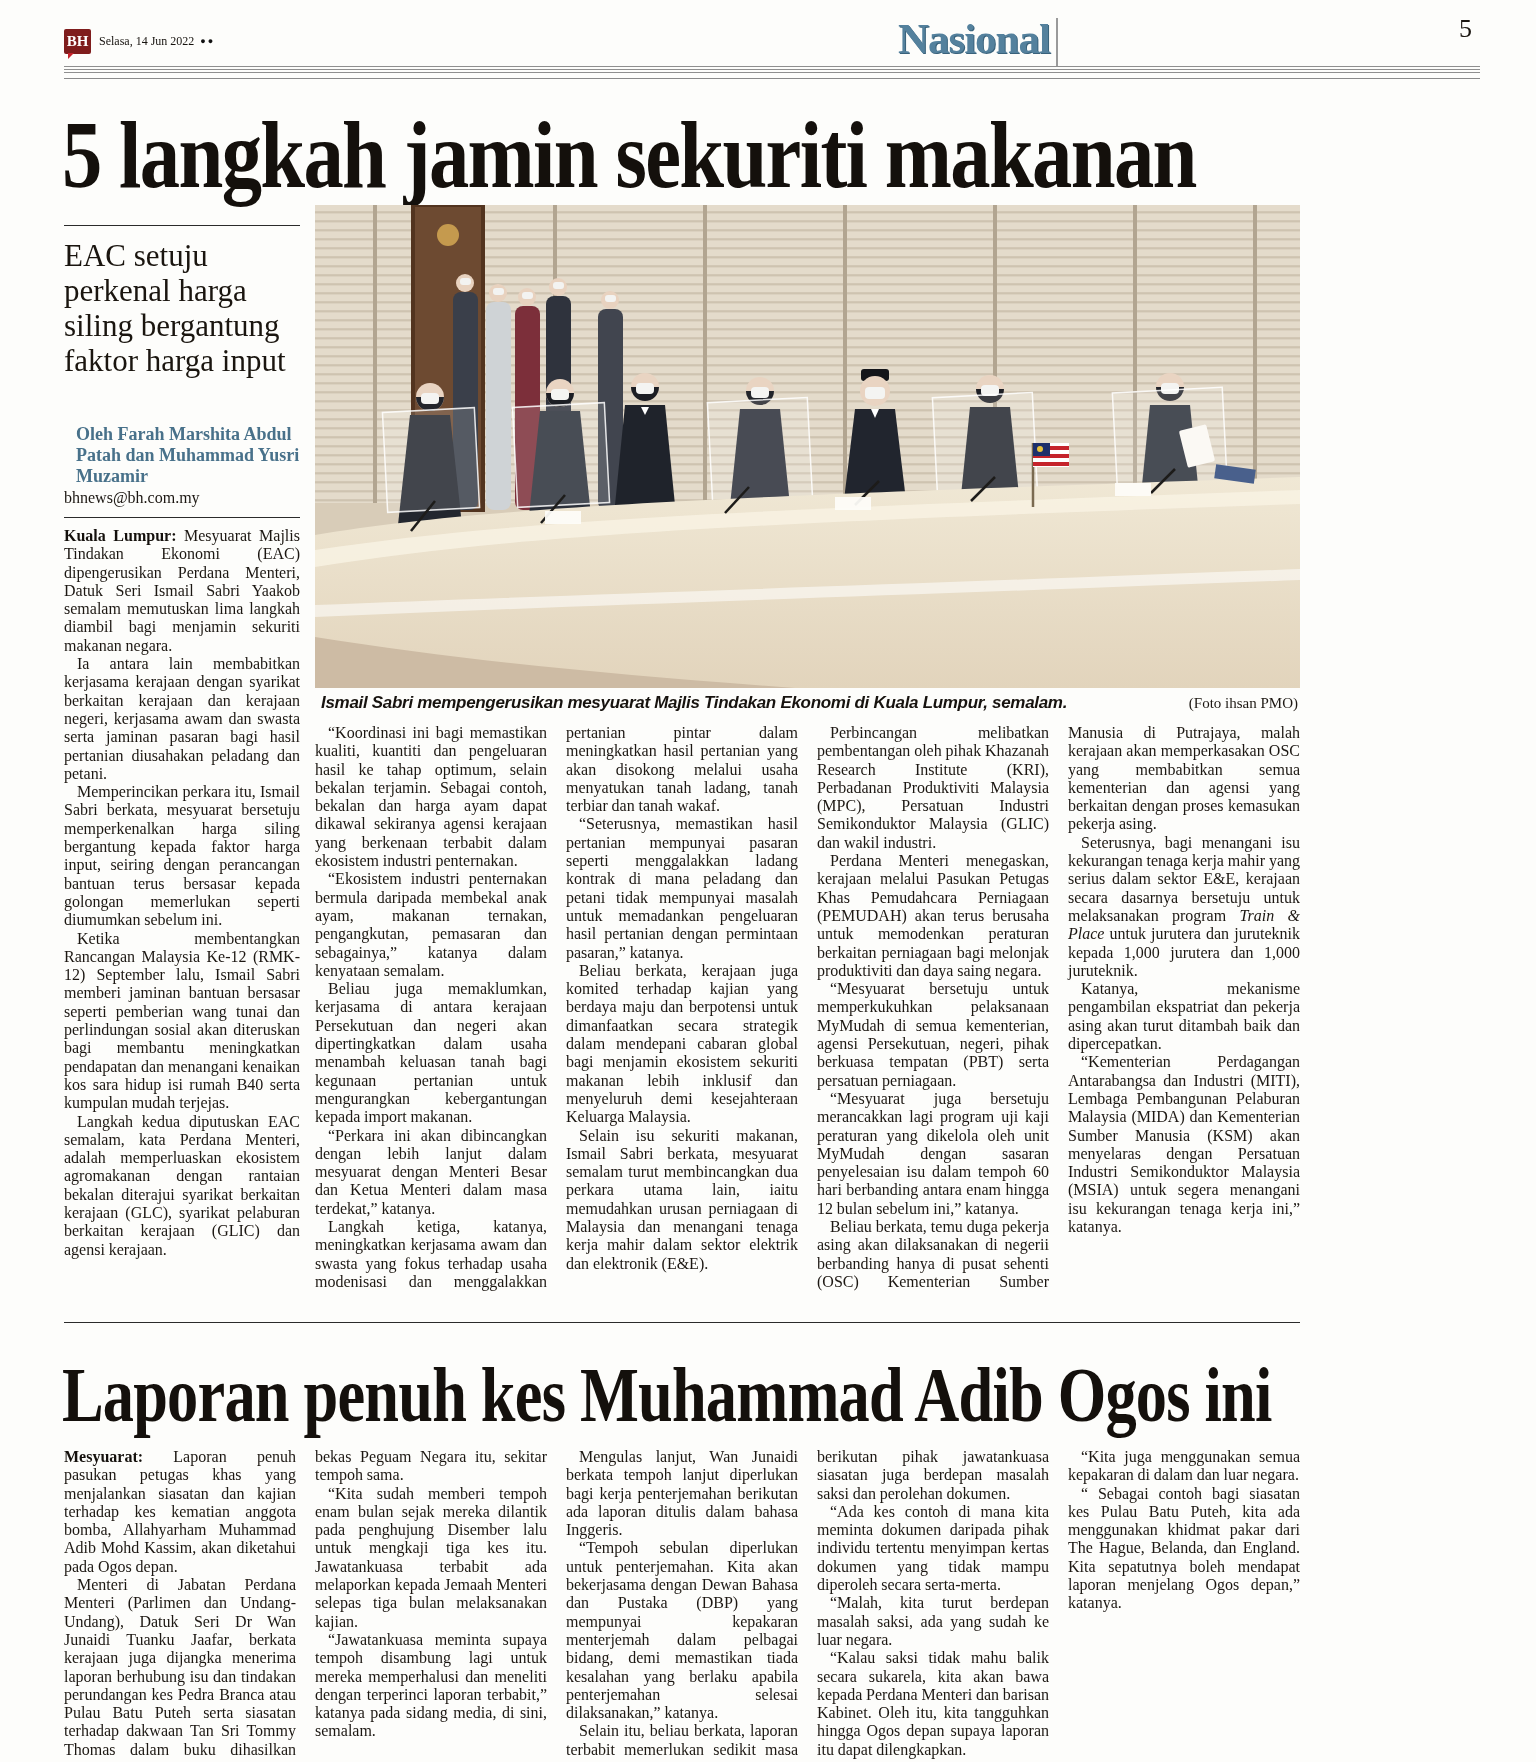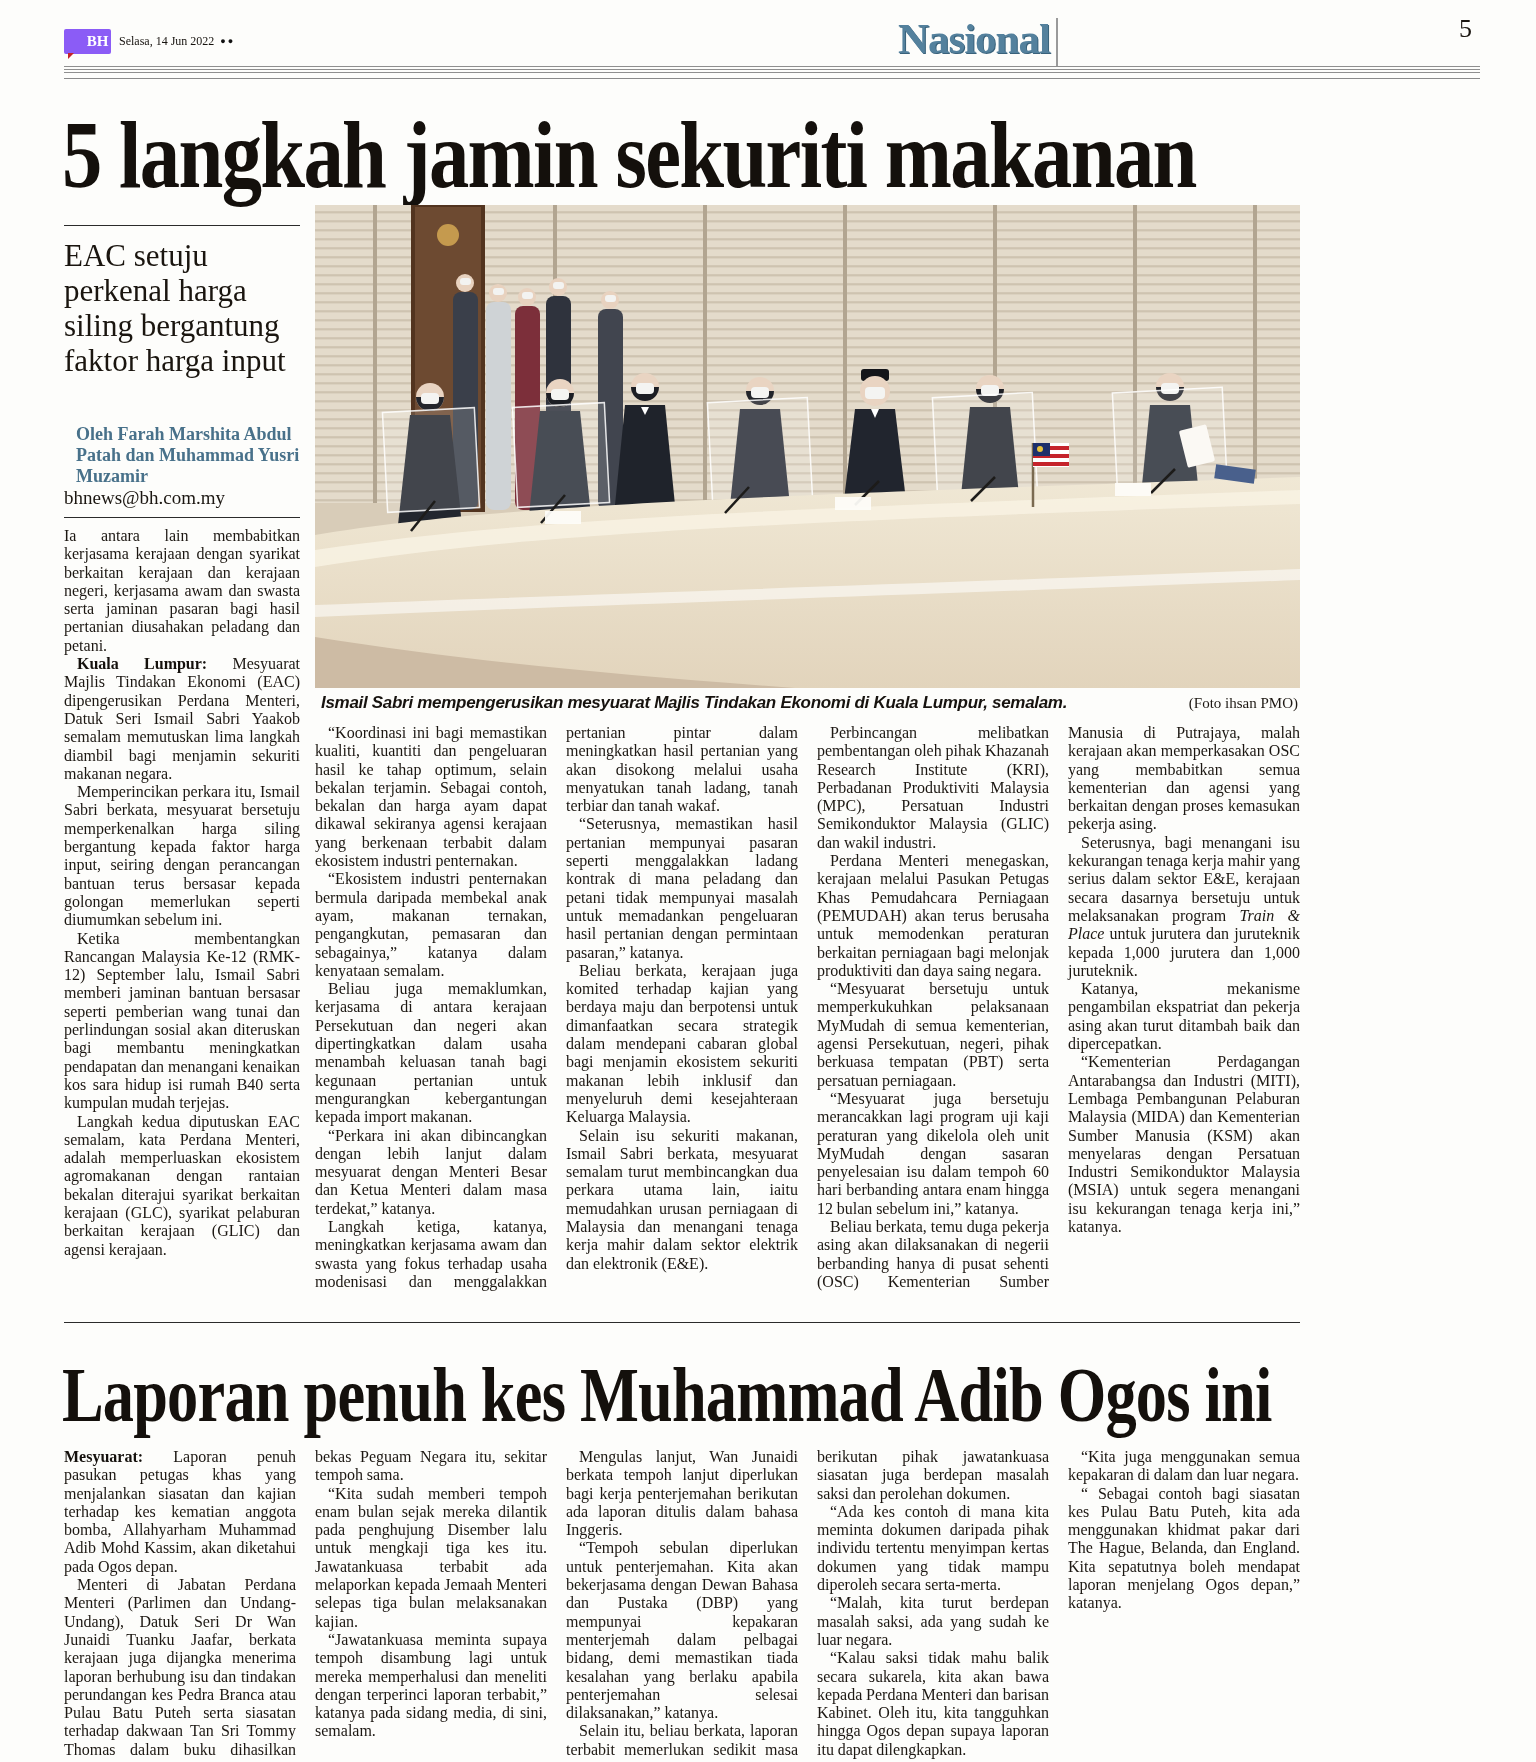--- a/index.html
+++ b/index.html
@@ -3,22 +3,22 @@
 <meta charset="utf-8">
 <style>
   html,body{margin:0;padding:0;}
   body{
     width:1536px;height:1762px;position:relative;overflow:hidden;
     background:#fdfdfb;color:#1b1611;
     font-family:"Liberation Serif", serif;
   }
   
   .masthead{position:absolute;left:64px;top:18px;height:46px;display:flex;align-items:center;}
-  .bh-logo{width:27px;height:25px;background:#8b5cf6;color:#fff;font:bold 15px/25px "Liberation Serif",serif;
-    text-align:center;border-radius:2px;position:relative;padding-left:20px;}
+  .bh-logo{width:27px;height:25px;background:#7f1d1d;color:#fff;font:bold 15px/25px "Liberation Serif",serif;
+    text-align:center;border-radius:2px;position:relative;}
   .bh-logo::after{content:"";position:absolute;left:4px;bottom:-5px;border:3px solid transparent;border-top-color:#c5232b;border-left-color:#c5232b;}
   .m-date{margin-left:8px;font-size:12px;color:#16120e;}
   .m-dots{margin-left:6px;font-size:9px;letter-spacing:2px;color:#111;}
   .section-title{position:absolute;top:16px;right:486px;font:bold 43px/46px "Liberation Serif",serif;
     color:#54819d;text-shadow:1px 1px 0 #39627b;letter-spacing:-1px;}
   .section-bar{position:absolute;top:18px;right:478px;width:2px;height:48px;background:#9a9a9a;}
   .page-num{position:absolute;top:14px;right:64px;font-size:26px;color:#1b1611;}
   .header-rules{position:absolute;left:64px;top:66px;width:1416px;}
   .header-rules div{height:1px;background:#8f8f8f;margin-bottom:2px;}
   .header-rules div:last-child{margin-top:5px;background:#8a8a8a;}
@@ -28,21 +28,21 @@
     letter-spacing:-2px;color:#14100c;transform:scaleX(0.84);transform-origin:0 50%;}
   .headline2{position:absolute;left:62px;top:1331px;width:1238px;height:86px;}
   .headline2 span{display:inline-block;white-space:nowrap;font:bold 78px/86px "Liberation Serif",serif;
     letter-spacing:-1px;color:#14100c;transform:scaleX(0.80);transform-origin:0 50%;}
   .article-divider{position:absolute;left:64px;top:1322px;width:1236px;border-top:1.5px solid #2b2b2b;}
   
   .a1-left{position:absolute;left:64px;top:225px;width:236px;}
   .a1-left .toprule{border-top:1.5px solid #2b2b2b;}
   .subhead{margin-top:12px;font:31px/35px "Liberation Serif",serif;color:#1a150f;}
   .byline{margin-top:46px;font:bold 18px/21px "Liberation Serif",serif;color:#48718a;margin-left:12px;}
-  .email{font-size:19px;line-height:22px;color:#1b1611;}
+  .email{font-size:16px;line-height:22px;color:#1b1611;}
   .bylinerule{border-top:1px solid #2b2b2b;margin-top:8px;margin-bottom:9px;}
   
   .bodytext{font:16px/18.3px "Liberation Serif",serif;text-align:justify;color:#1c1712;word-spacing:-0.2px;}
   .bodytext p{margin:0;text-indent:13px;}
   .flush-first p:first-child{text-indent:0;}
   .bodytext b{color:#14100c;}
   .lead-col{height:775px;overflow:hidden;}
   .flow4{position:absolute;left:315px;top:724px;width:985px;height:578px;
     column-count:4;column-gap:19px;column-fill:auto;overflow:hidden;}
   .flow5{position:absolute;left:64px;top:1448px;width:1236px;height:314px;
@@ -76,22 +76,22 @@
   <span>5 langkah jamin sekuriti makanan</span>
 </h1>
 
 <div class="a1-left">
   <div class="toprule"></div>
   <div class="subhead">EAC setuju perkenal harga siling bergantung faktor harga input</div>
   <div class="byline">Oleh Farah Marshita Abdul Patah dan Muhammad Yusri Muzamir</div>
   <div class="email">bhnews@bh.com.my</div>
   <div class="bylinerule"></div>
   <div class="bodytext lead-col flush-first">
+      <p><b>Kuala Lumpur: </b>Mesyuarat Majlis Tindakan Ekonomi (EAC) dipengerusikan Perdana Menteri, Datuk Seri Ismail Sabri Yaakob semalam memutuskan lima langkah diambil bagi menjamin sekuriti makanan negara.</p>
       <p>Ia antara lain membabitkan kerjasama kerajaan dengan syarikat berkaitan kerajaan dan kerajaan negeri, kerjasama awam dan swasta serta jaminan pasaran bagi hasil pertanian diusahakan peladang dan petani.</p>
-      <p><b>Kuala Lumpur: </b>Mesyuarat Majlis Tindakan Ekonomi (EAC) dipengerusikan Perdana Menteri, Datuk Seri Ismail Sabri Yaakob semalam memutuskan lima langkah diambil bagi menjamin sekuriti makanan negara.</p>
       <p>Memperincikan perkara itu, Ismail Sabri berkata, mesyuarat bersetuju memperkenalkan harga siling bergantung kepada faktor harga input, seiring dengan perancangan bantuan terus bersasar kepada golongan memerlukan seperti diumumkan sebelum ini.</p>
       <p>Ketika membentangkan Rancangan Malaysia Ke-12 (RMK-12) September lalu, Ismail Sabri memberi jaminan bantuan bersasar seperti pemberian wang tunai dan perlindungan sosial akan diteruskan bagi membantu meningkatkan pendapatan dan menangani kenaikan kos sara hidup isi rumah B40 serta kumpulan mudah terjejas.</p>
       <p>Langkah kedua diputuskan EAC semalam, kata Perdana Menteri, adalah memperluaskan ekosistem agromakanan dengan rantaian bekalan diterajui syarikat berkaitan kerajaan (GLC), syarikat pelaburan berkaitan kerajaan (GLIC) dan agensi kerajaan.</p>
     </div>
 </div>
 
 <div class="photo">
   <svg viewBox="0 0 985 483" preserveAspectRatio="none">
     <defs>
       <pattern id="blinds" width="14" height="9" patternUnits="userSpaceOnUse">

